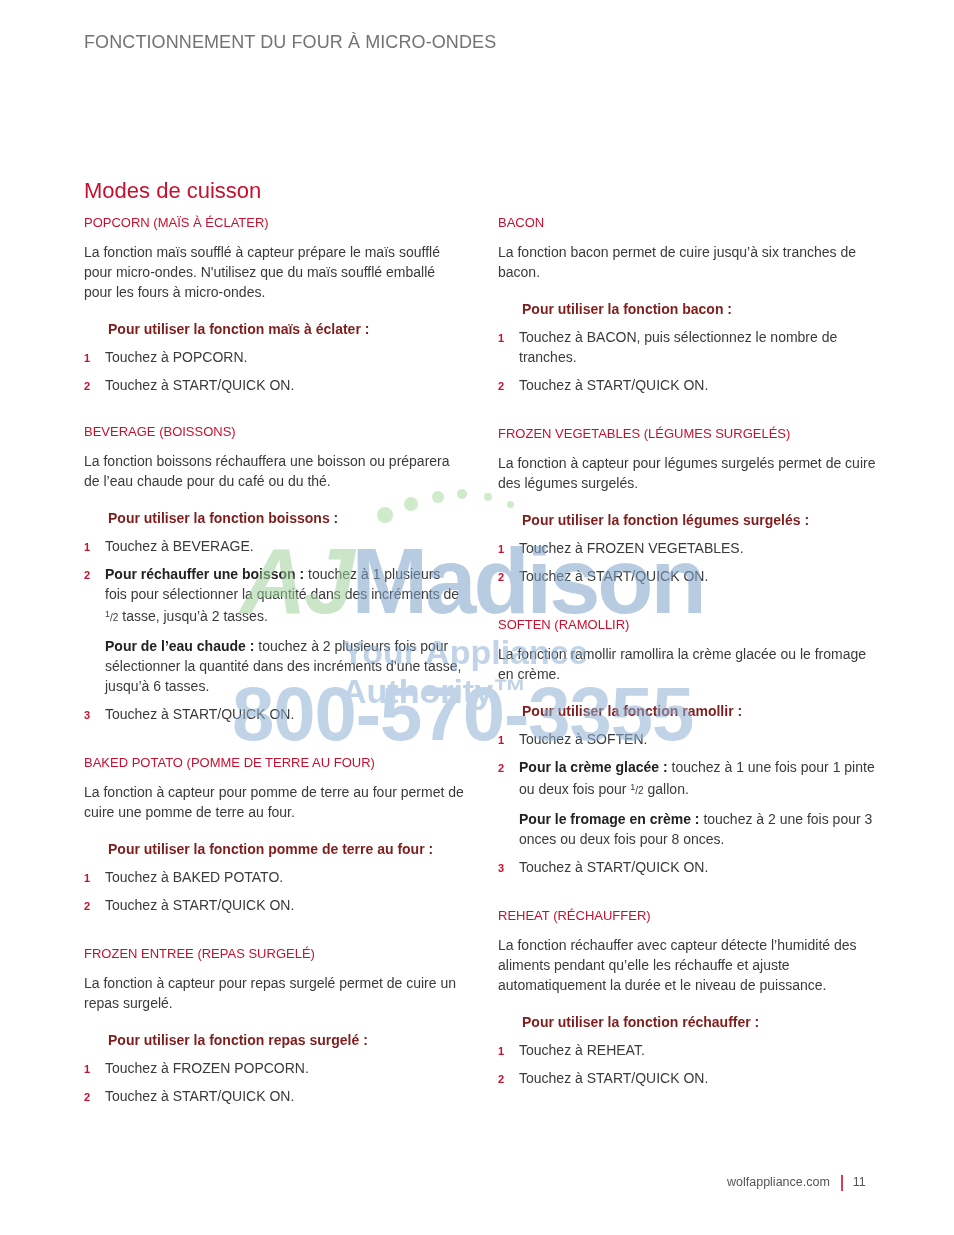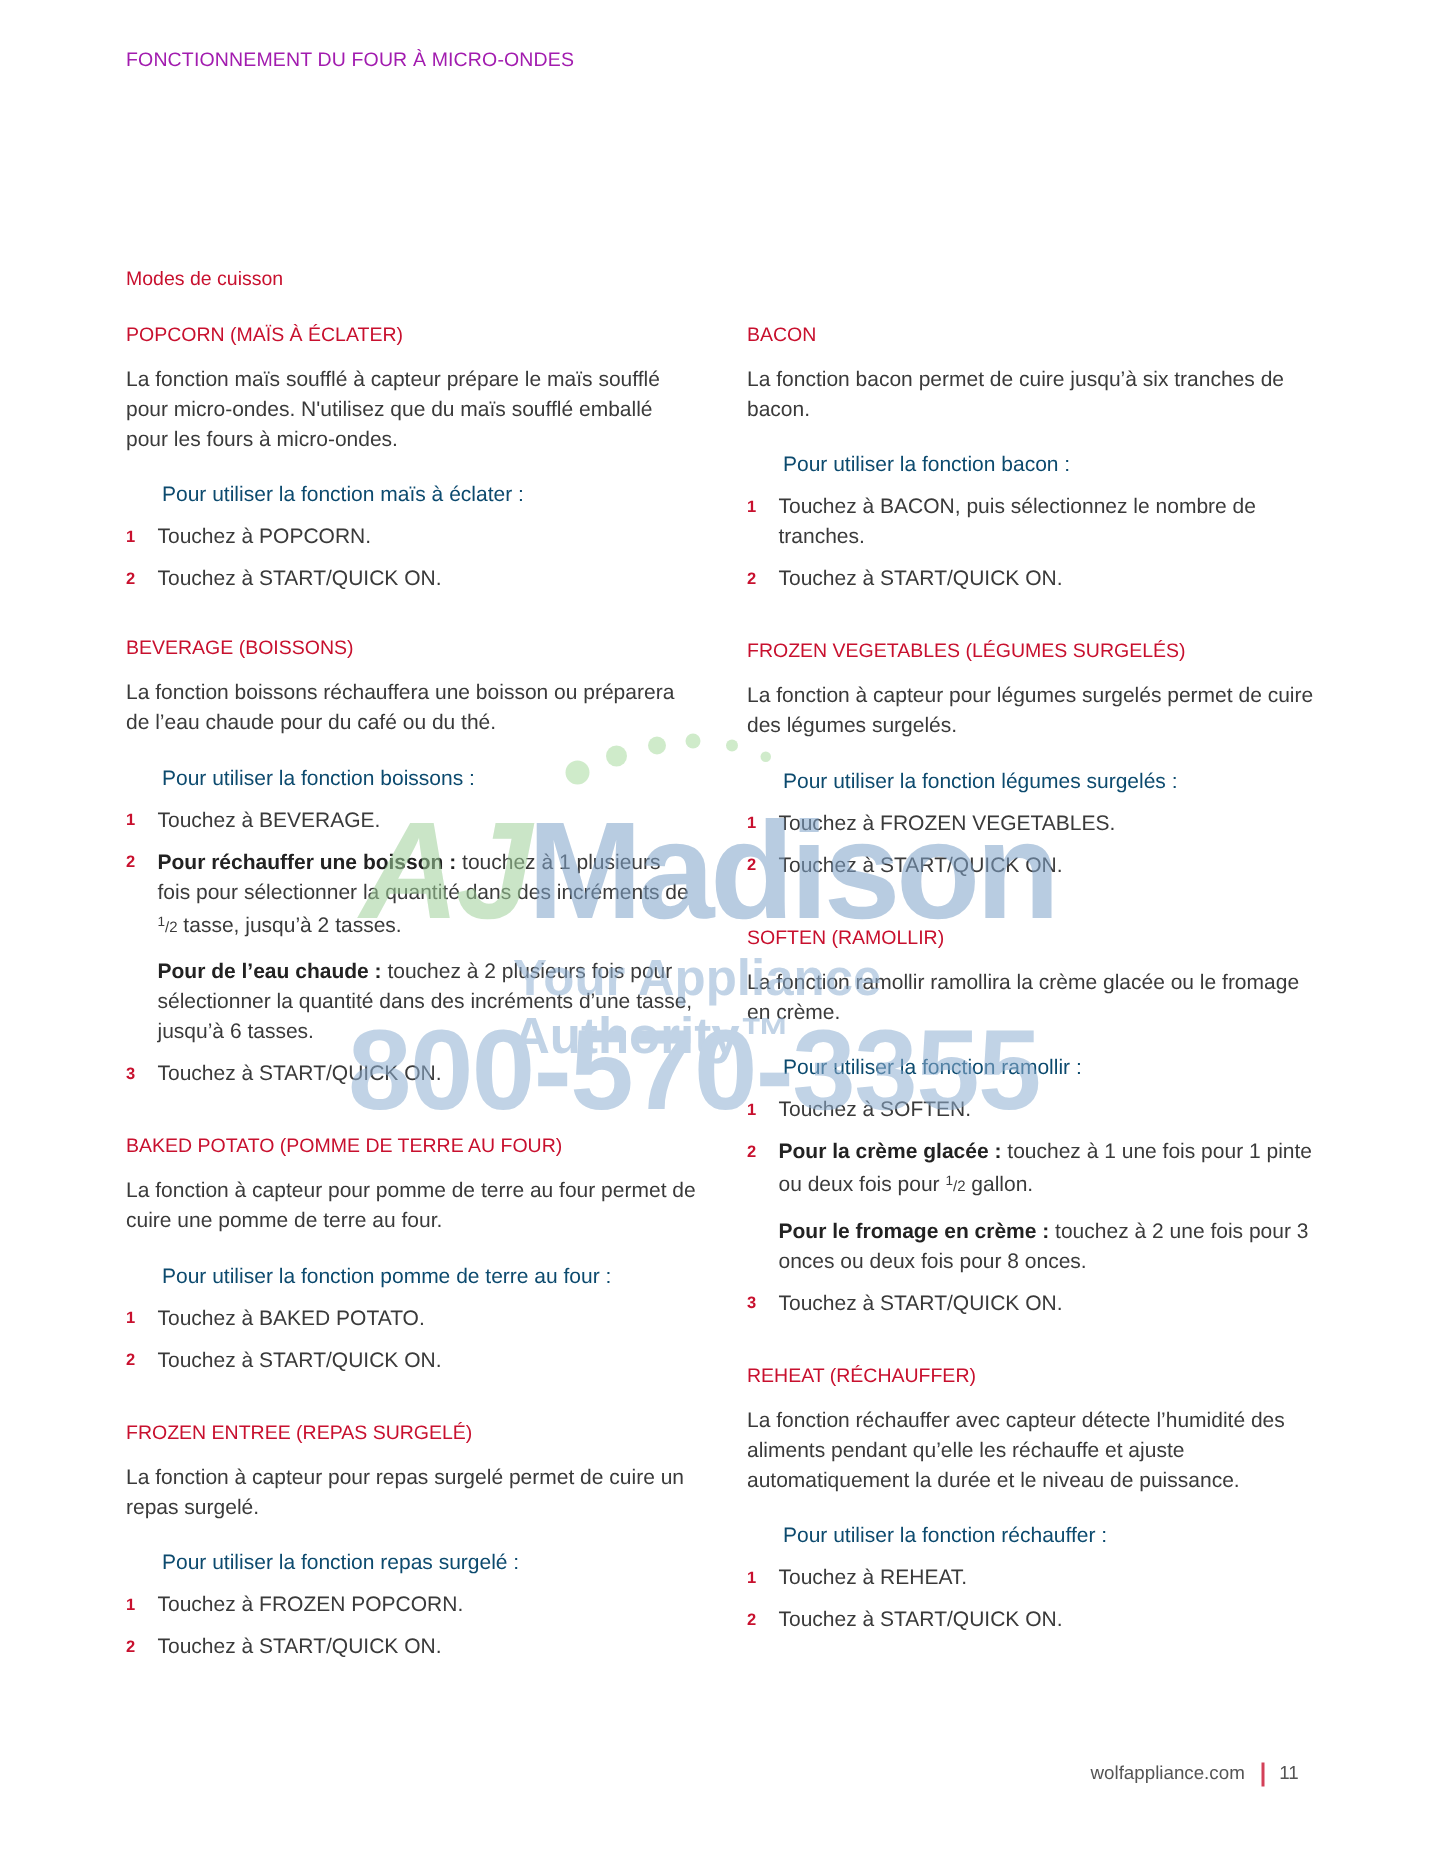--- a/index.html
+++ b/index.html
@@ -2,39 +2,39 @@
 <html><head>
 <meta charset="utf-8">
 <style>
   html, body { margin: 0; padding: 0; background: #ffffff; }
   body {
     width: 954px; height: 1235px; position: relative; overflow: hidden;
     font-family: "Liberation Sans", sans-serif; color: #2b2b2b;
   }
   .running-head {
     position: absolute; left: 84px; top: 32px;
-    font-size: 13px; color: #a21caf; letter-spacing: 0.1px;
+    font-size: 18px; color: #737373; letter-spacing: 0.1px;
   }
   .section-title {
     position: absolute; left: 84px; top: 178px;
-    font-size: 13px; color: #c8102e; font-weight: normal;
+    font-size: 22px; color: #c8102e; font-weight: normal;
   }
   .col { position: absolute; top: 214px; width: 380px; }
   .col-left { left: 84px; }
   .col-right { left: 498px; }
   .block { margin-bottom: 28px; }
   .block h3 {
     margin: 0 0 11px 0; font-size: 13px; font-weight: normal;
     color: #c8102e; line-height: 17px;
   }
   .block p.desc {
     margin: 0 0 17px 0; font-size: 14px; line-height: 20px; color: #3a3a3a;
   }
   .block p.lead {
-    margin: 0 0 8px 0; font-size: 14px; line-height: 20px; color: #0c4a6e; font-weight: normal; padding-left: 24px;
+    margin: 0 0 8px 0; font-size: 14px; line-height: 20px; color: #7f1d1d; font-weight: bold; padding-left: 24px;
   }
   ol.steps { list-style: none; margin: 0; padding: 0; }
   ol.steps li {
     position: relative; padding-left: 21px; font-size: 14px; line-height: 20px;
     color: #3a3a3a; margin-bottom: 8px;
   }
   ol.steps li .num {
     position: absolute; left: 0; top: 1px; font-size: 11px; color: #c8102e; font-weight: bold;
   }
   ol.steps li .sub { margin-top: 8px; display: block; }

